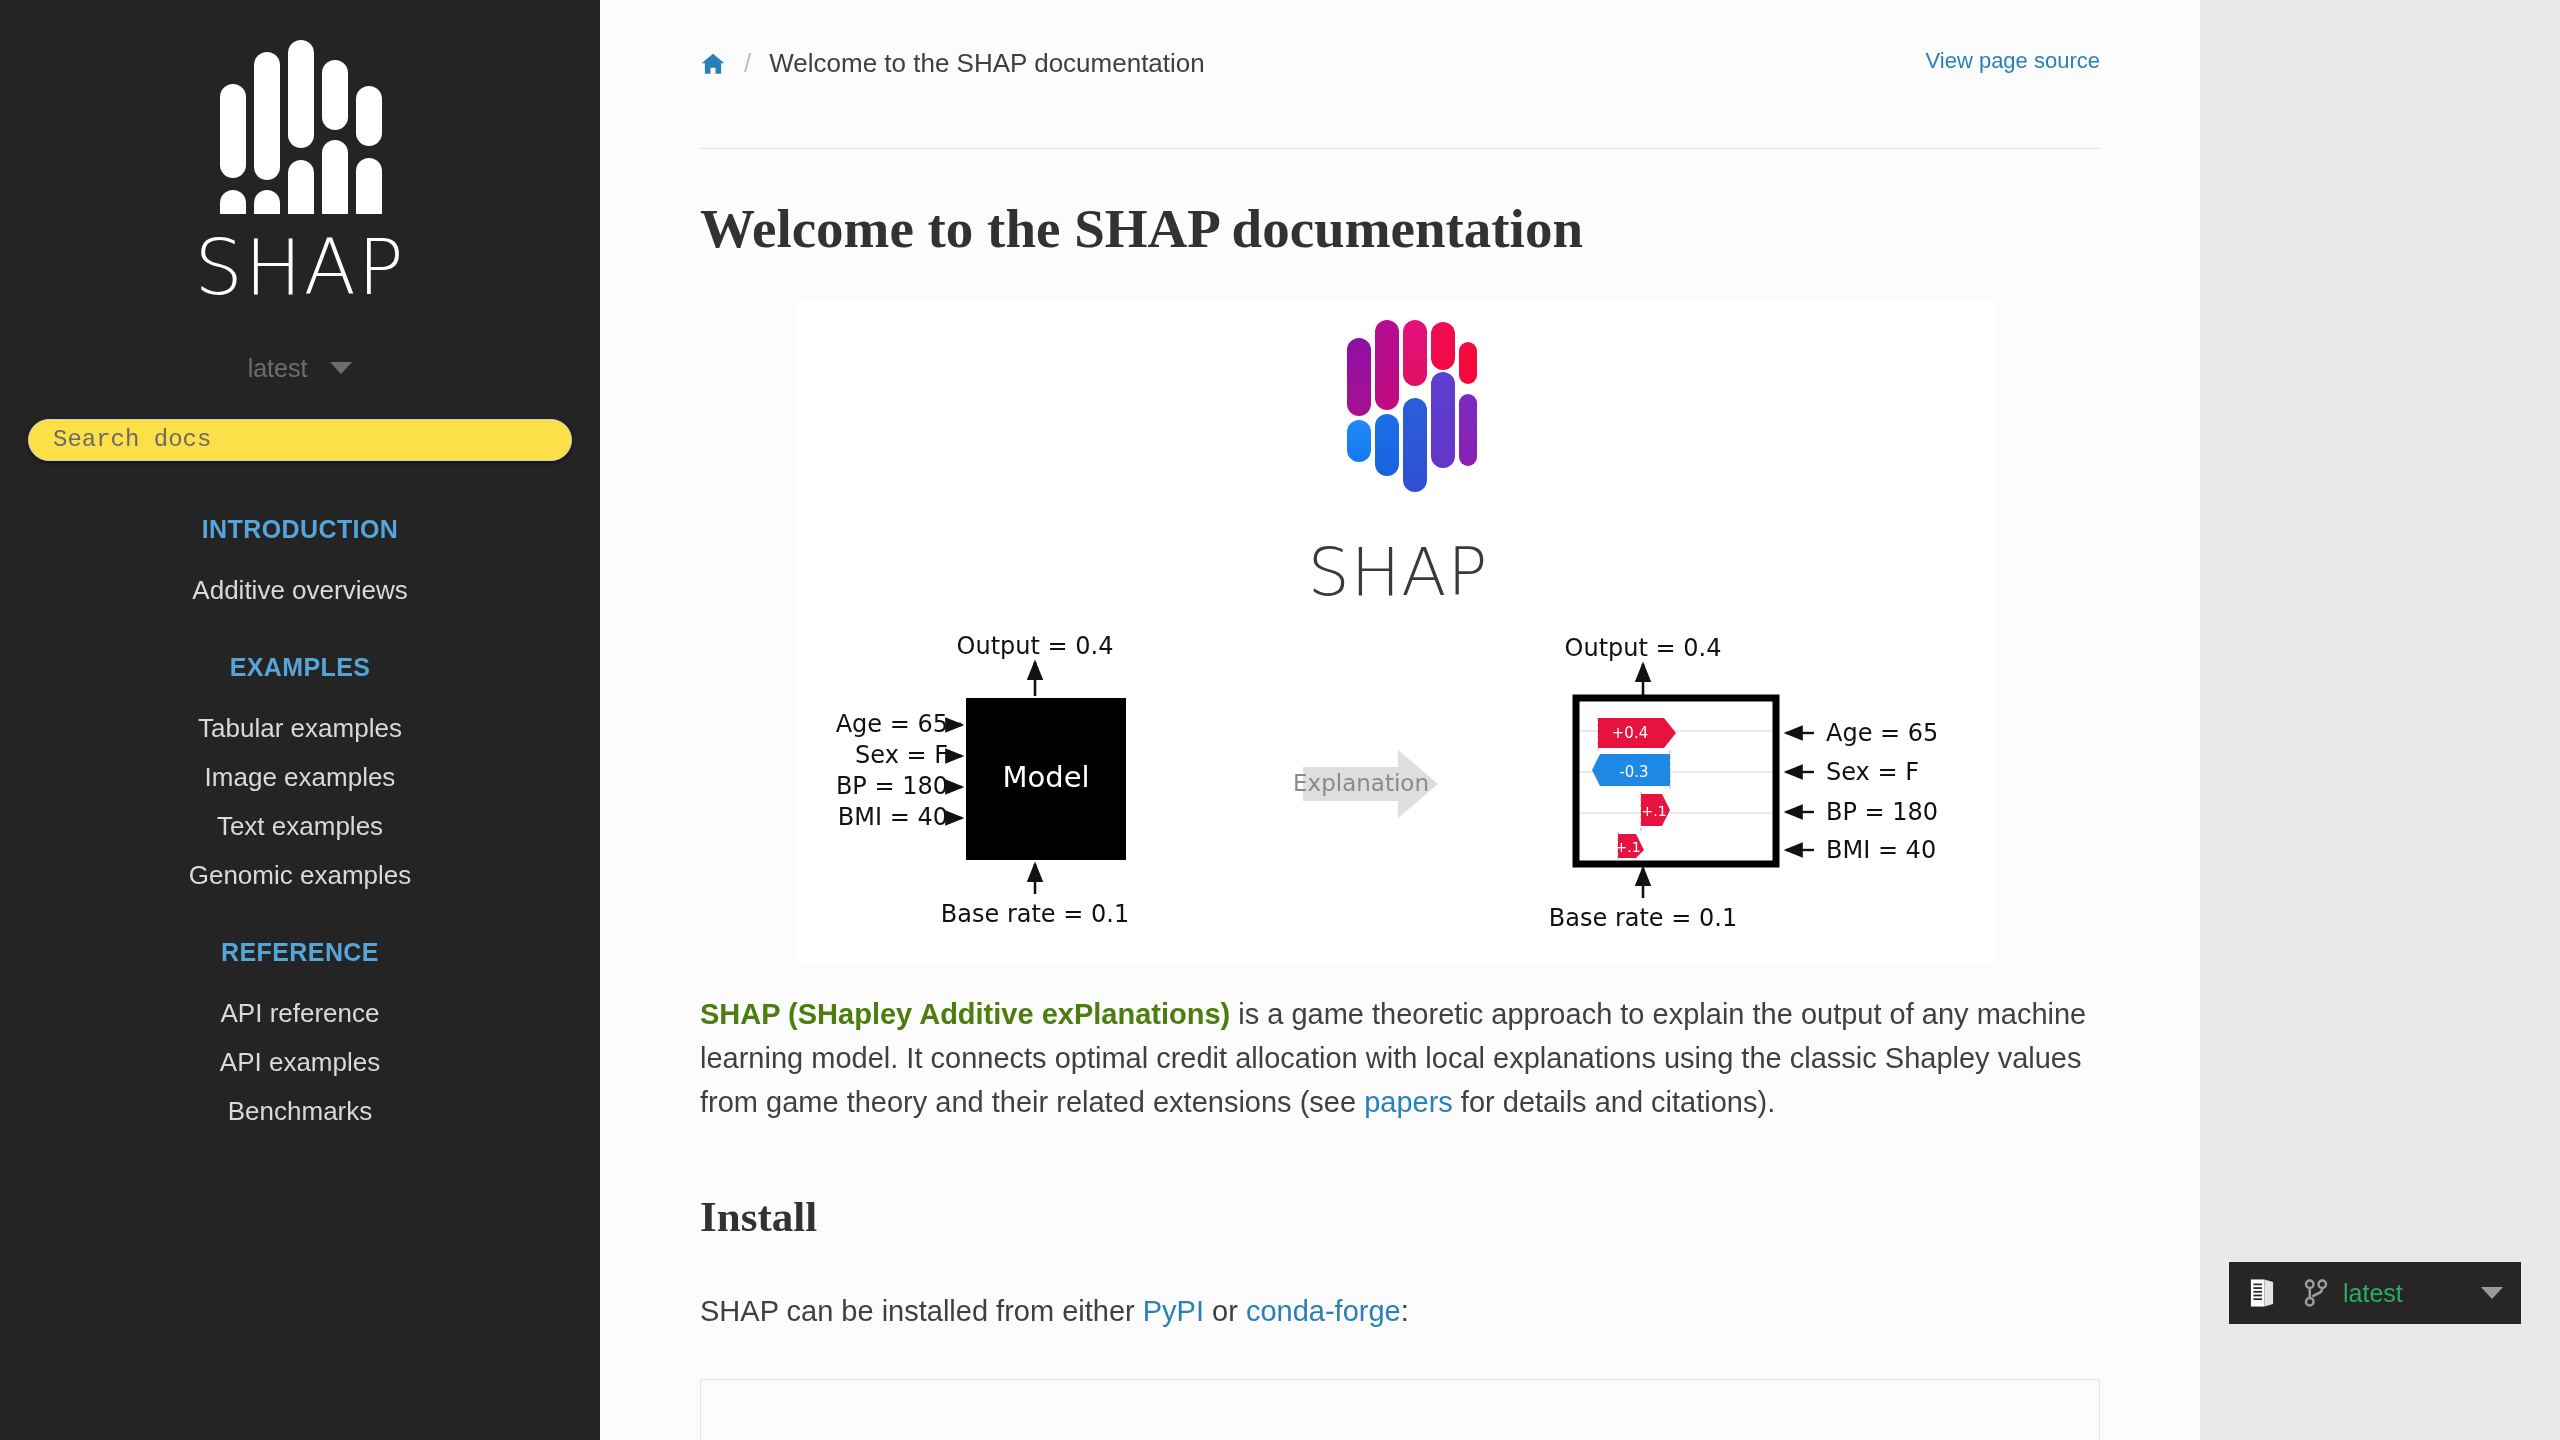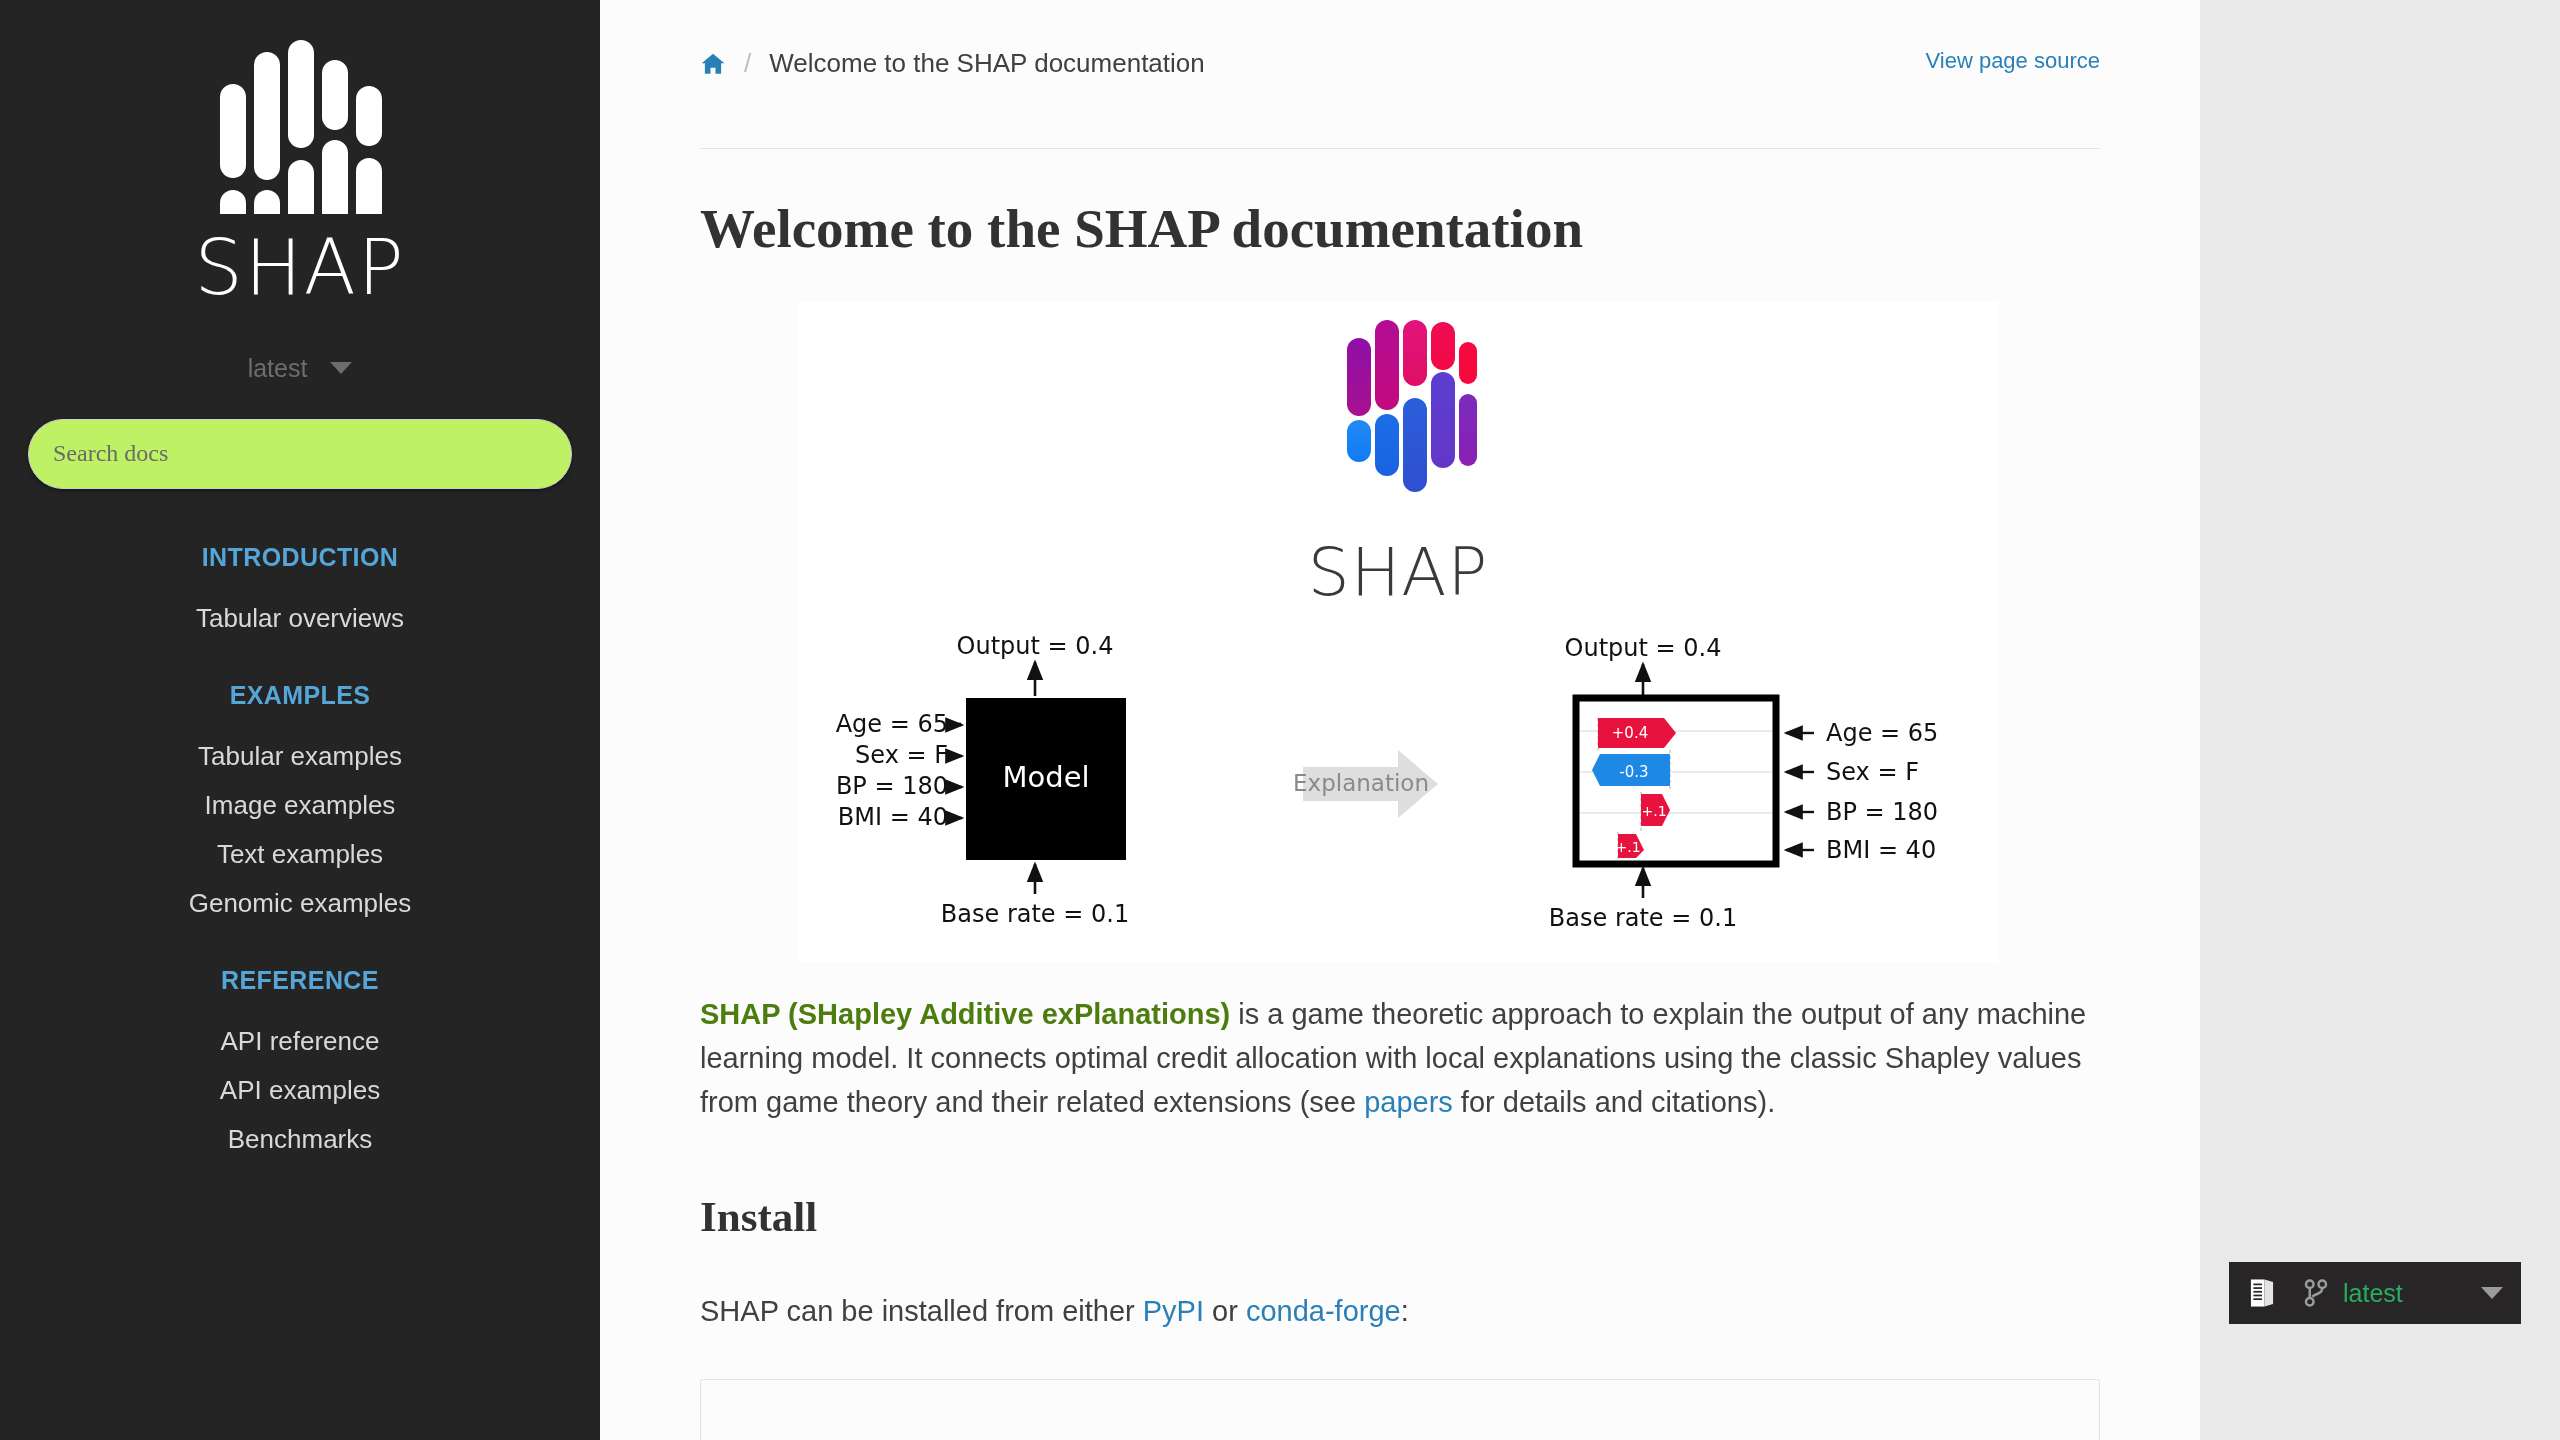--- a/index.html
+++ b/index.html
@@ -39,28 +39,28 @@
     display: inline-block;
     vertical-align: middle;
     margin-left: 16px;
     width: 0; height: 0;
     border-left: 11px solid transparent;
     border-right: 11px solid transparent;
     border-top: 12px solid #6d6d6d;
   }
   #search-wrap { padding: 0 28px; margin-top: 36px; }
   #search-input {
-    width: 100%; height: 70px;
+    width: 100%; height: 42px;
     border-radius: 50px;
     border: 1px solid #cfcfcf;
-    background: #bef264;
+    background: #fde047;
     padding: 0 24px;
     font-size: 24px;
     color: #404040;
-    font-family: Liberation Serif, serif;
+    font-family: Liberation Mono, monospace;
     outline: none;
     box-shadow: 0 2px 4px rgba(0,0,0,.35);
   }
   #search-input::placeholder { color: #6b6b6b; opacity: 1; }
 
   #nav { margin-top: 54px; }
   .nav-caption {
     color: #55a5d9;
     font-size: 25px;
     font-weight: 700;
@@ -212,21 +212,21 @@
   </div>
 
   <div id="search-wrap">
     <input id="search-input" type="text" placeholder="Search docs" style="">
   </div>
 
   <nav id="nav">
 
     <div class="nav-group">
       <div class="nav-caption">INTRODUCTION</div>
-      <a class="nav-item">Tabular overviews</a>
+      <a class="nav-item">Additive overviews</a>
     </div>
 
     <div class="nav-group">
       <div class="nav-caption">EXAMPLES</div>
       <a class="nav-item">Tabular examples</a>
       <a class="nav-item">Image examples</a>
       <a class="nav-item">Text examples</a>
       <a class="nav-item">Genomic examples</a>
     </div>
 

